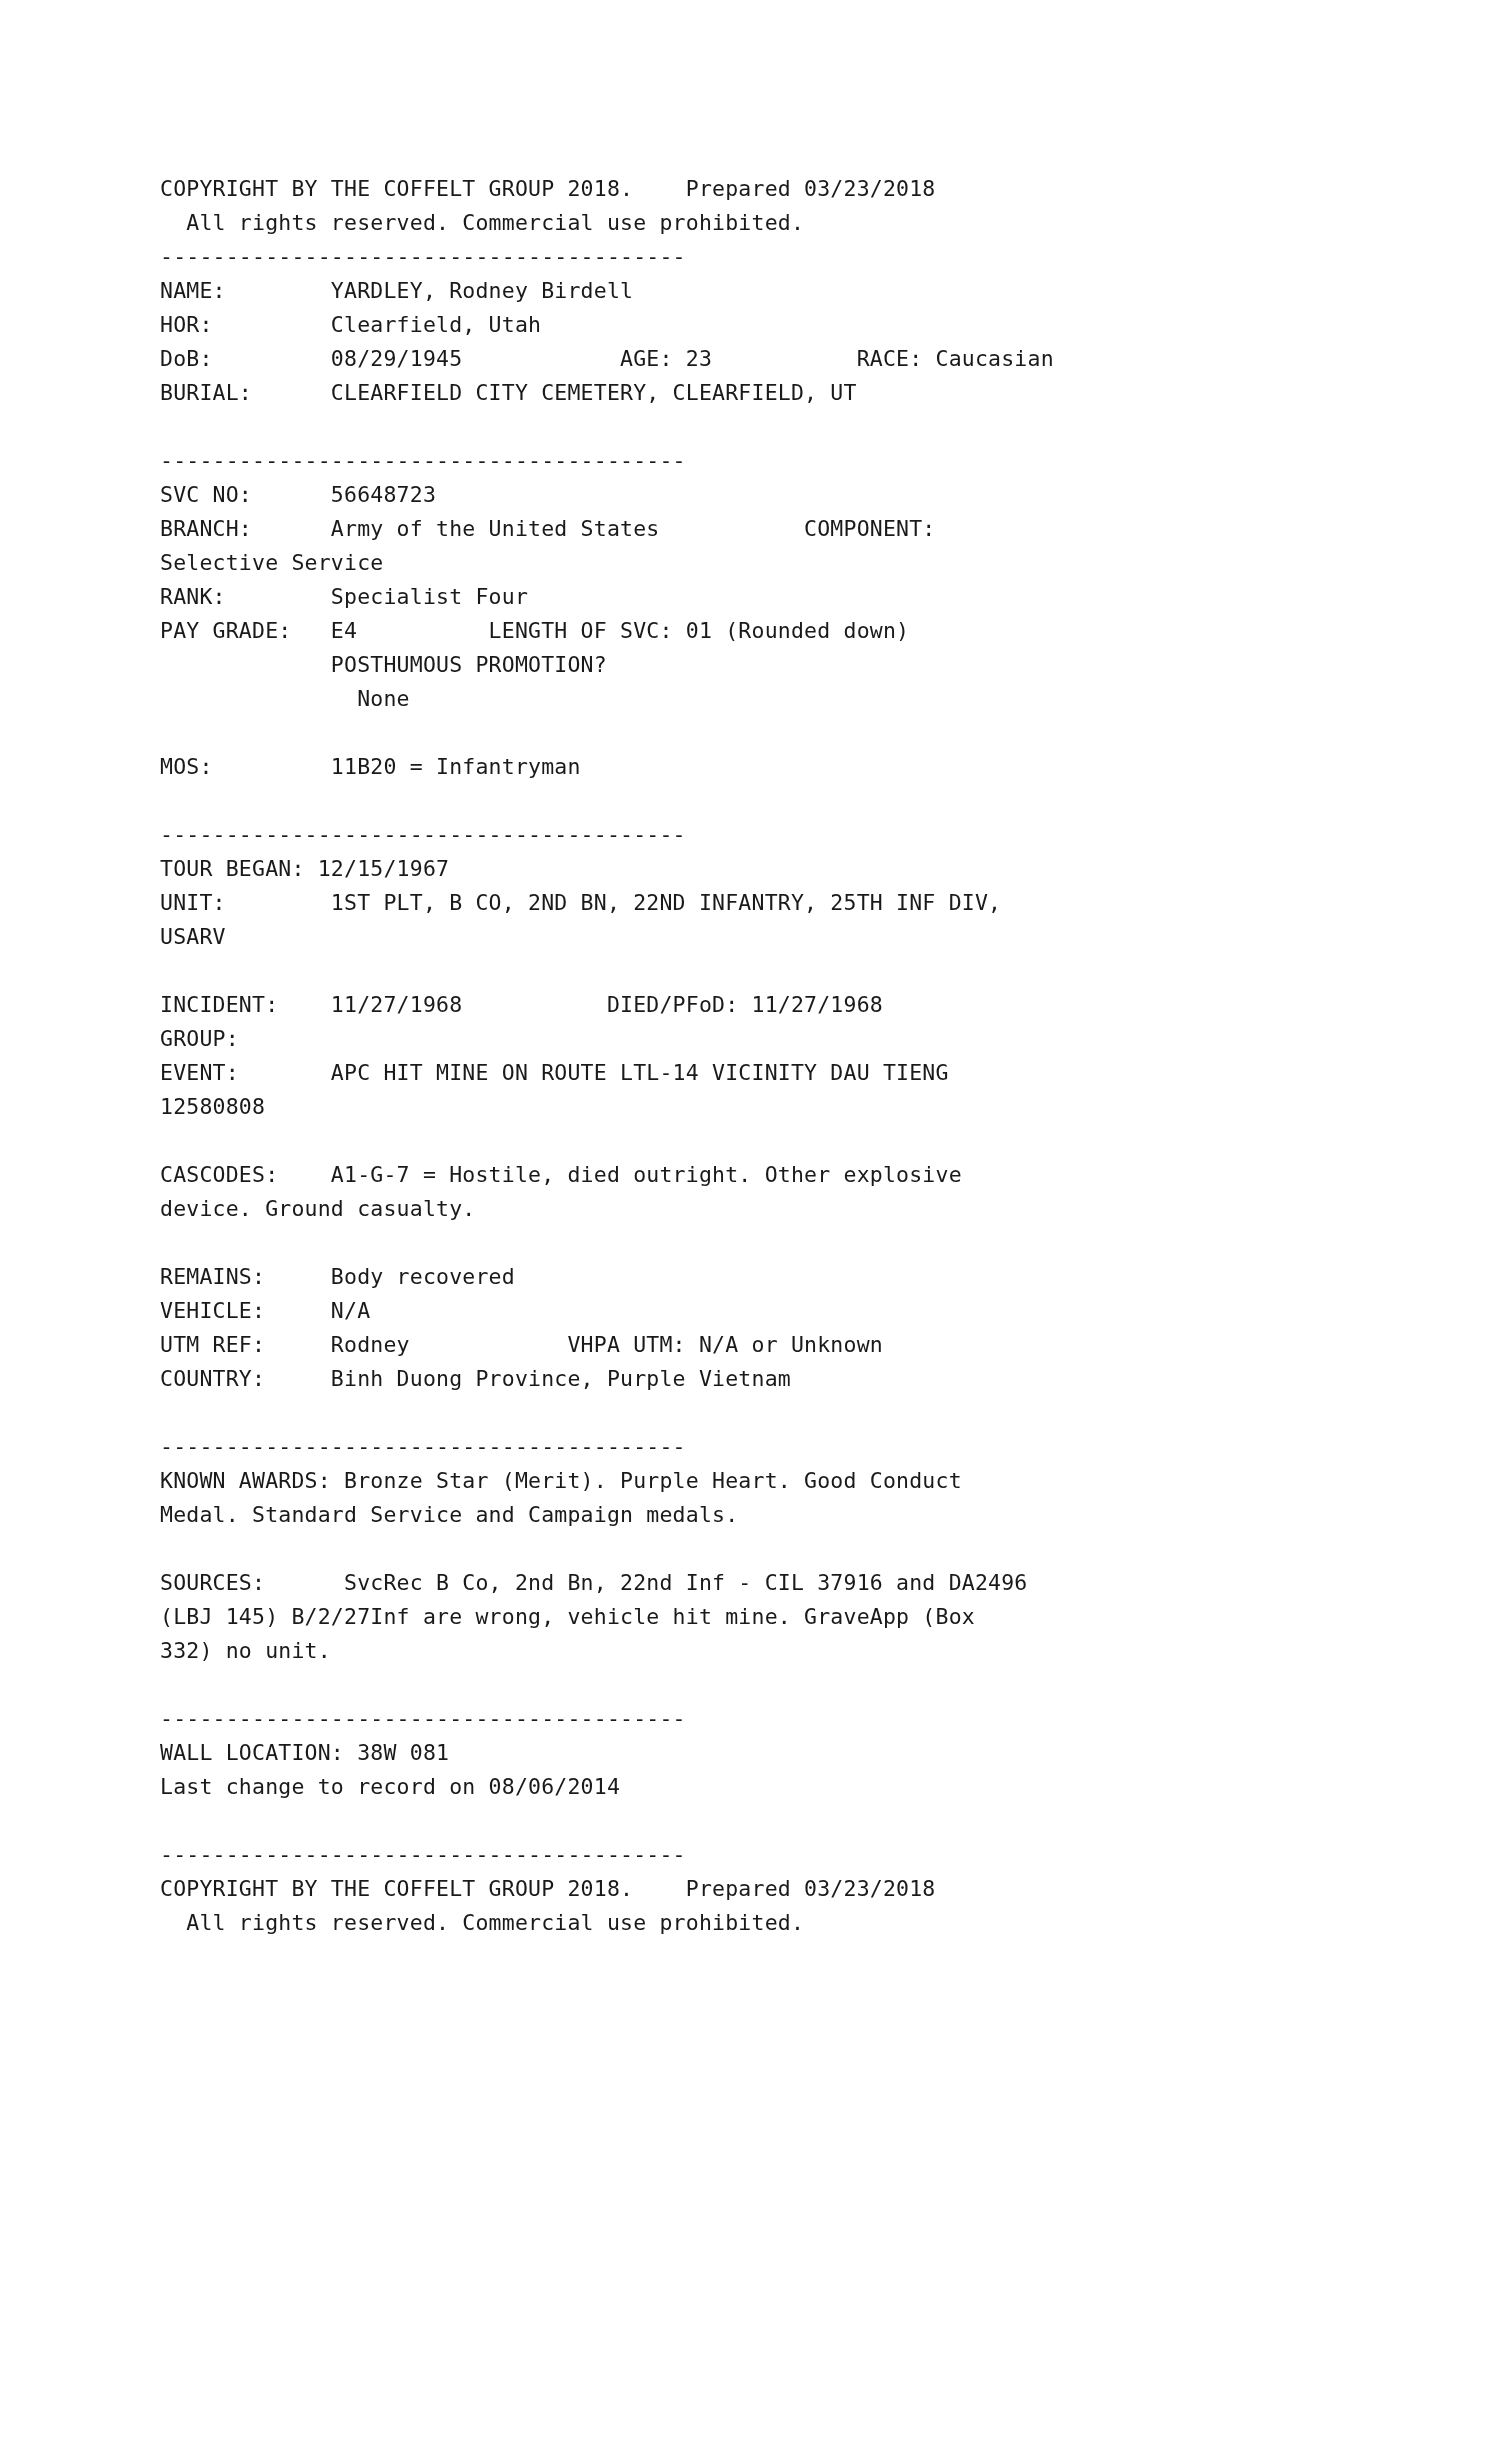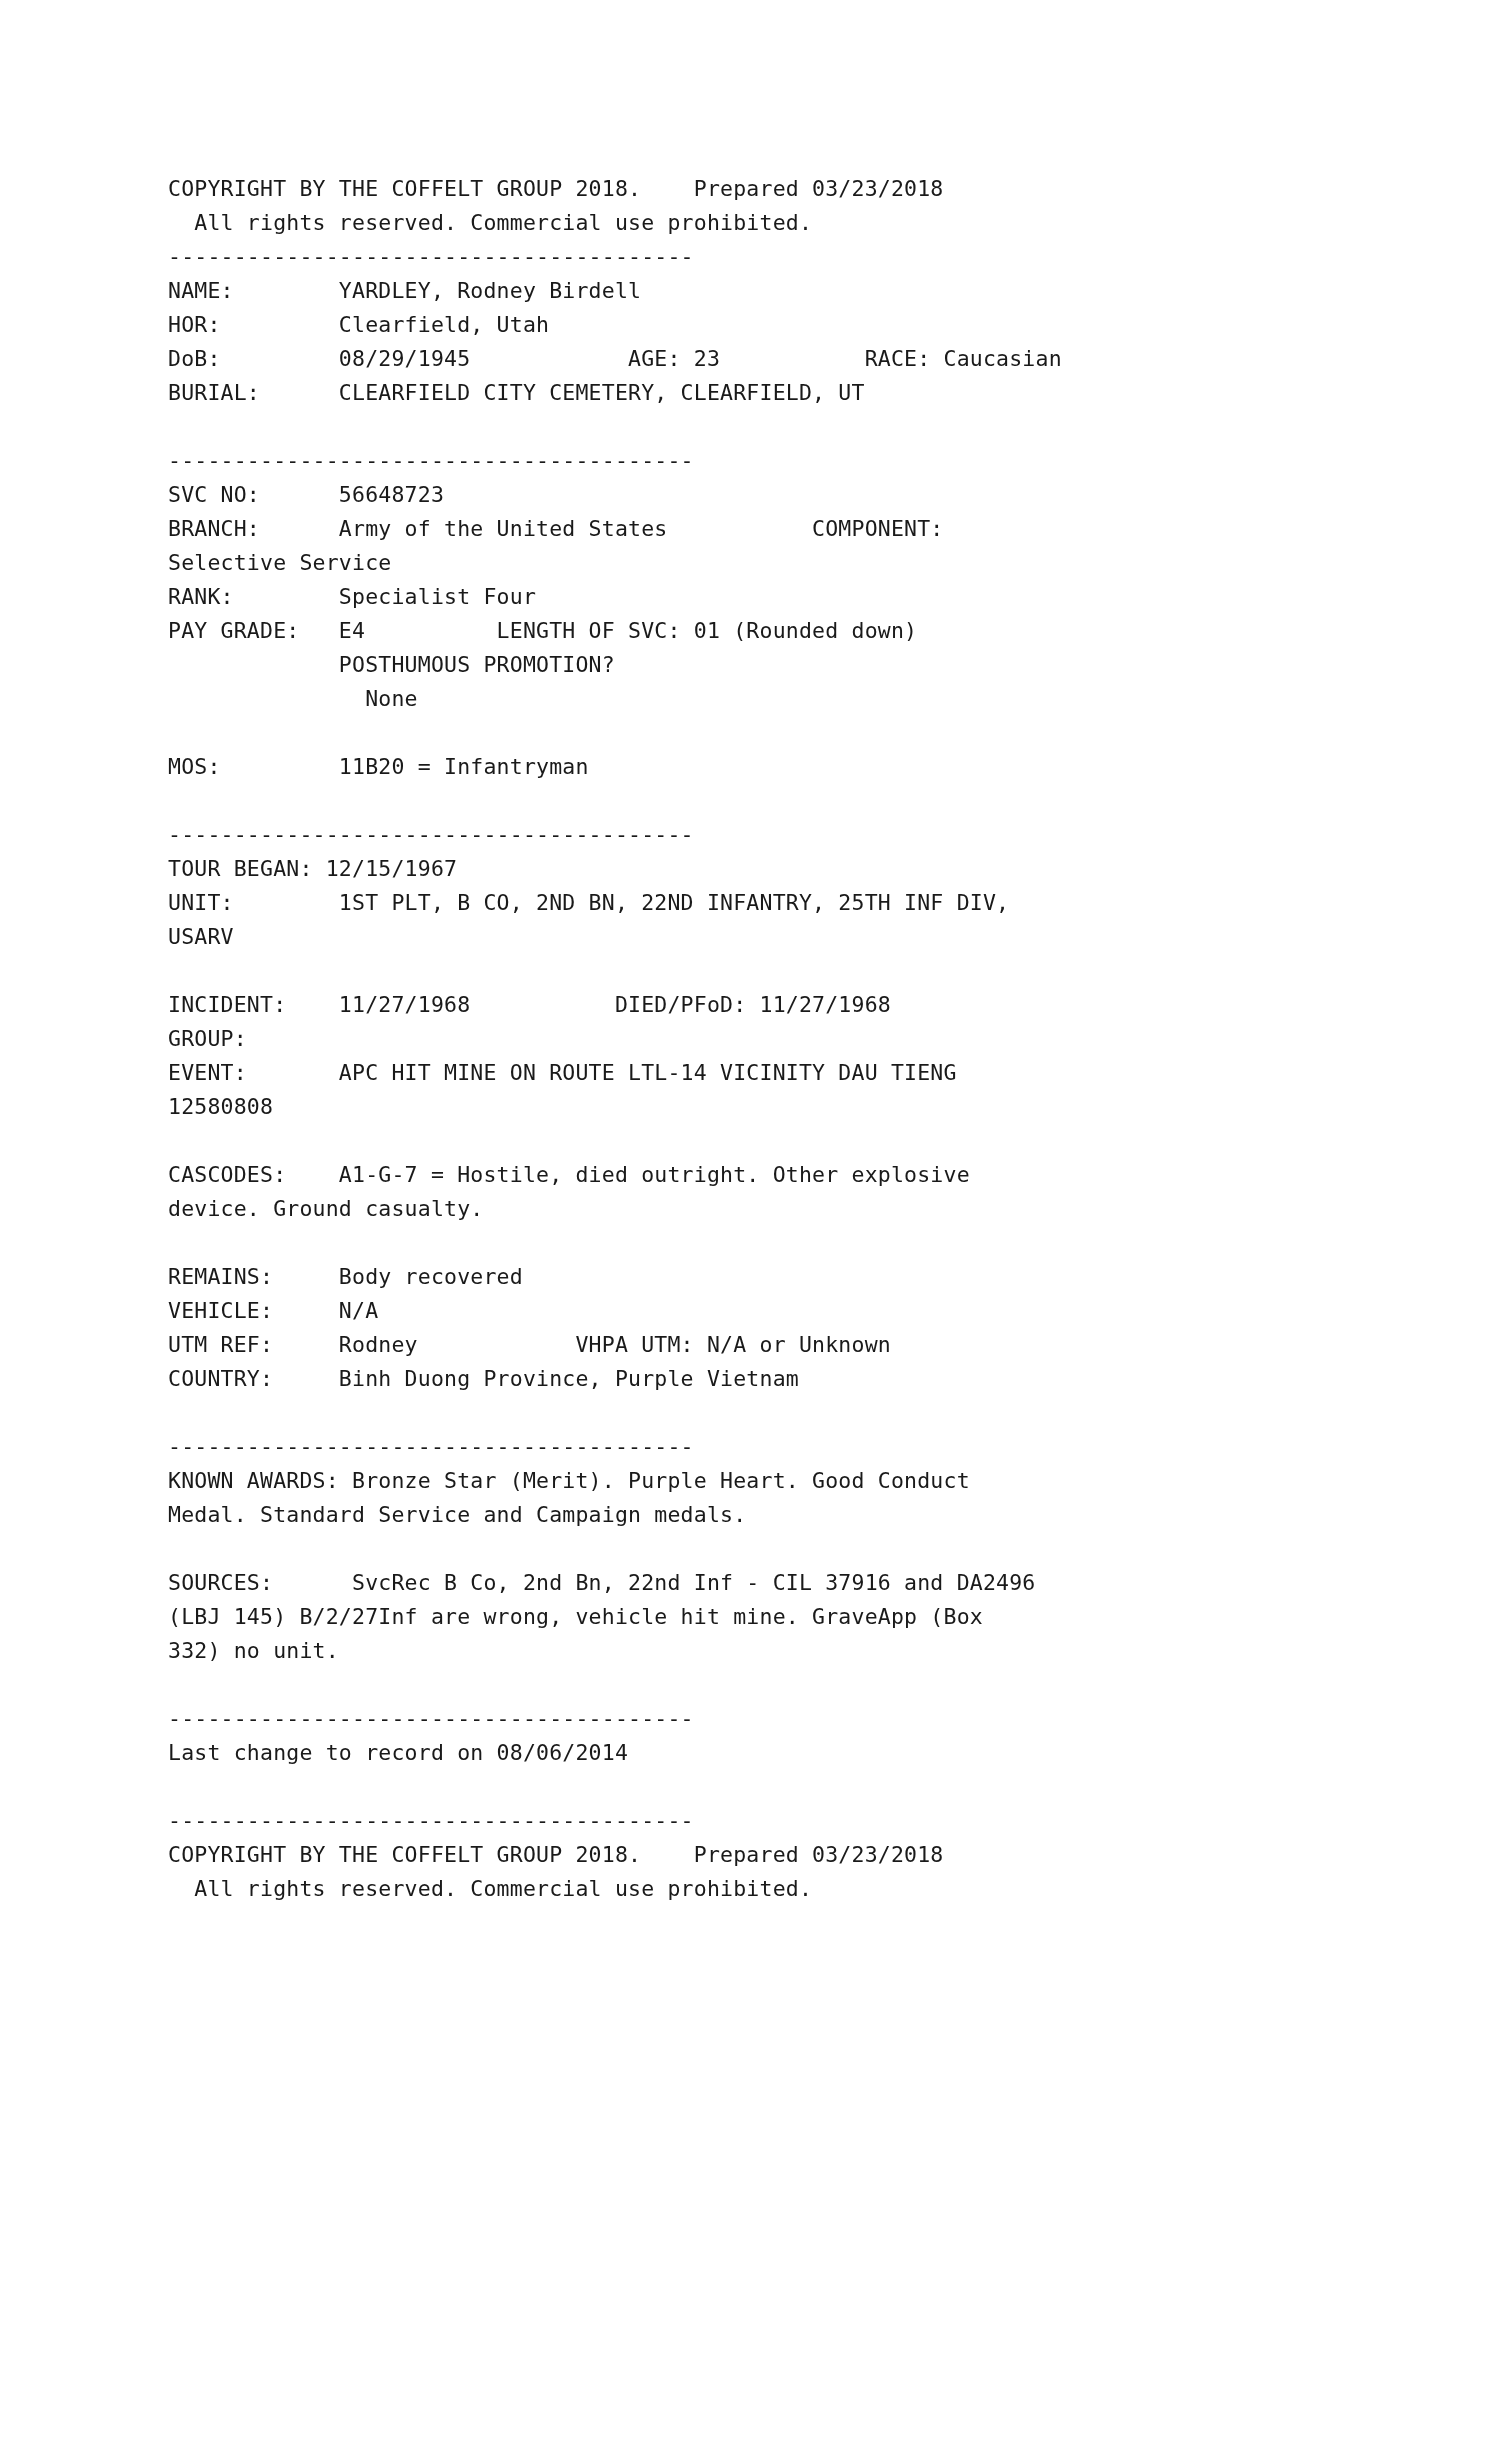--- a/index.html
+++ b/index.html
@@ -9,21 +9,21 @@
   }
   body {
     width: 1495px;
     height: 2462px;
     font-family: "DejaVu Sans Mono", "Liberation Mono", monospace;
     color: #000000;
     overflow: hidden;
   }
   #doc {
     position: absolute;
-    left: 168px;
+    left: 160px;
     top: 172px;
     width: 1160px;
   }
   .line {
     font-size: 21.5px;
     line-height: 34px;
     white-space: pre;
     letter-spacing: 0.2px;
     color: #1a1a1a;
   }
@@ -101,20 +101,21 @@
 
   <div class="blank"></div>
 
   <div class="line">SOURCES:      SvcRec B Co, 2nd Bn, 22nd Inf - CIL 37916 and DA2496</div>
   <div class="line">(LBJ 145) B/2/27Inf are wrong, vehicle hit mine. GraveApp (Box</div>
   <div class="line">332) no unit.</div>
 
   <div class="blank"></div>
 
   <div class="rule">----------------------------------------</div>
+  <div class="line">WALL LOCATION: 38W 081</div>
   <div class="line">Last change to record on 08/06/2014</div>
 
   <div class="blank"></div>
 
   <div class="rule">----------------------------------------</div>
   <div class="line">COPYRIGHT BY THE COFFELT GROUP 2018.    Prepared 03/23/2018</div>
   <div class="line">  All rights reserved. Commercial use prohibited.</div>
 
 </div>
 

